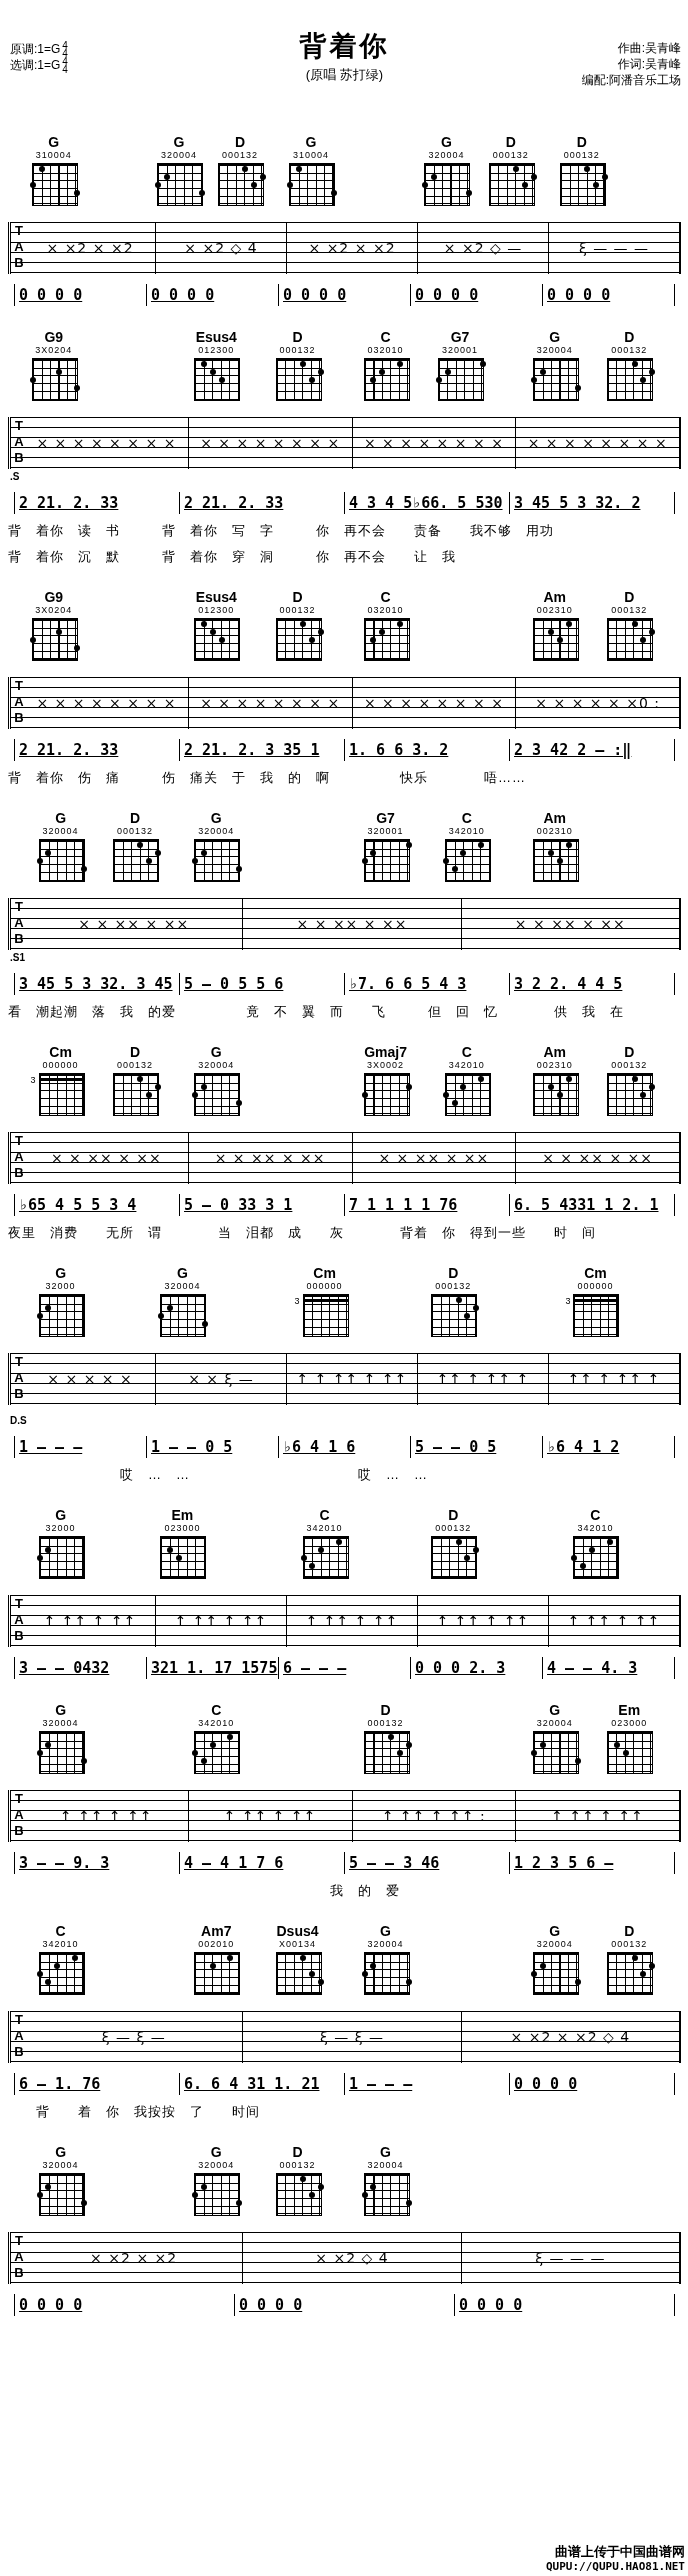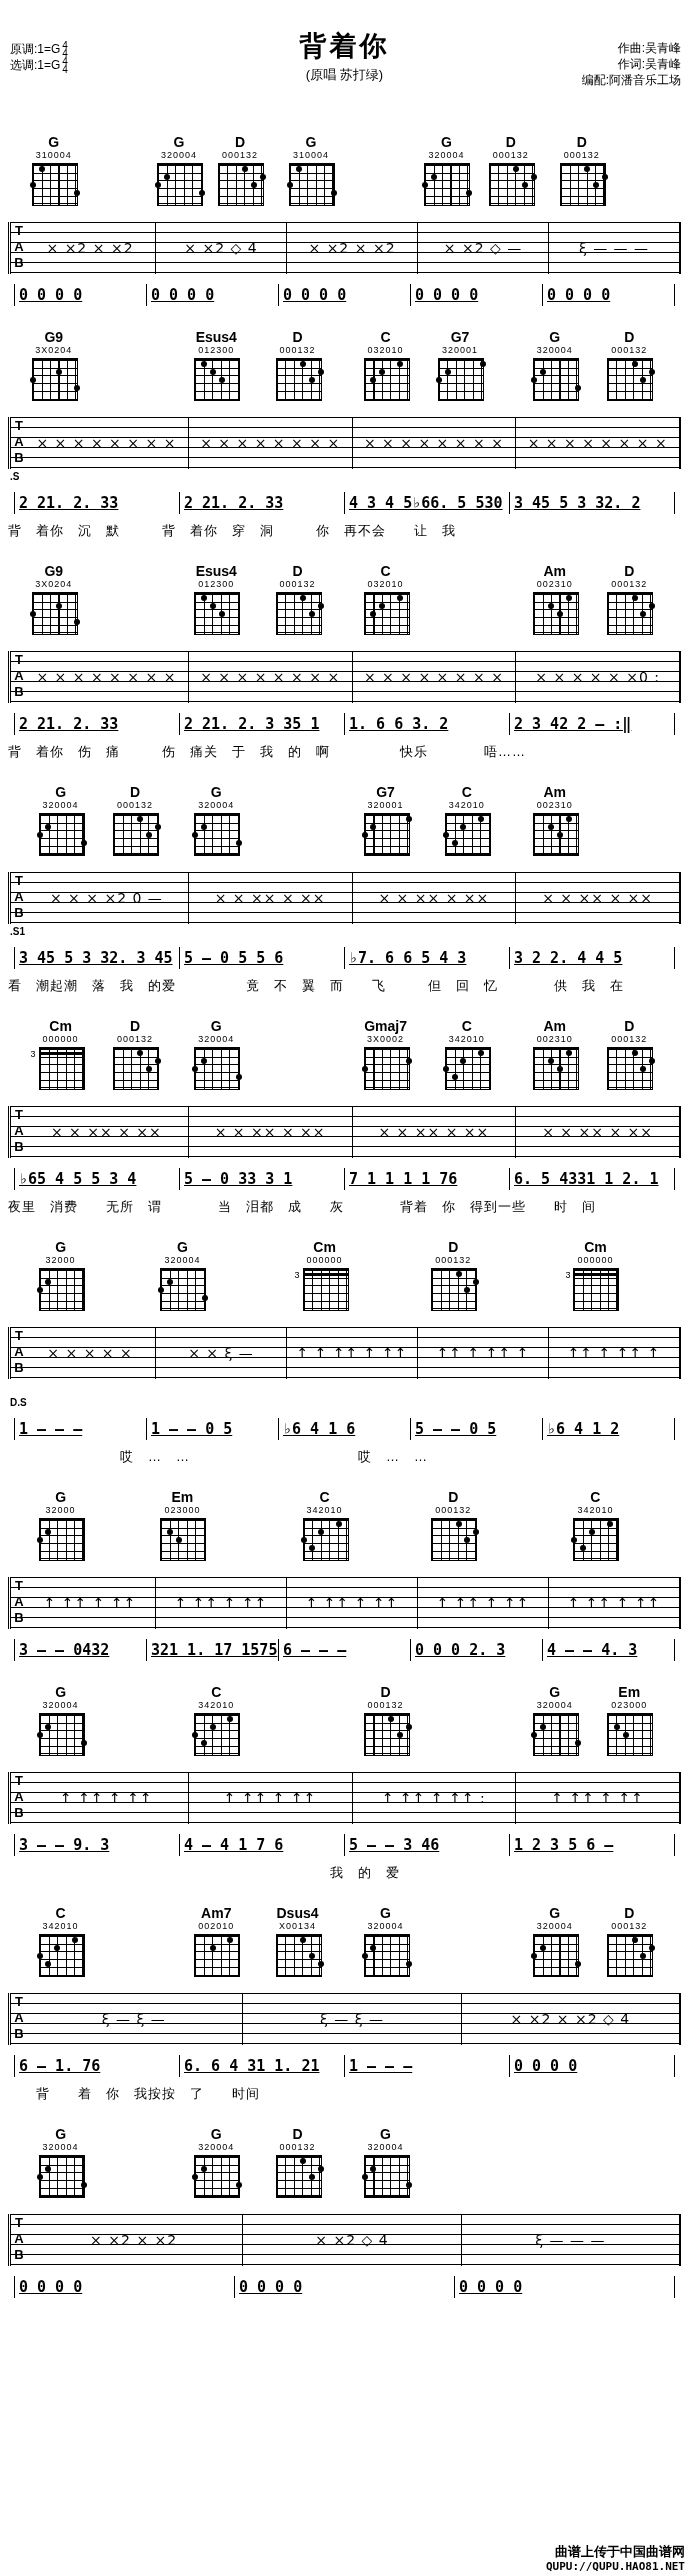--- a/index.html
+++ b/index.html
@@ -270,20 +270,21 @@
           <div class="measure">× × × × × × × ×</div>
         </div>
       </div>
       <div class="marker" style="left: 4px; margin-top: 2px; position: relative;">.S</div>
       <div class="melody">
         <div class="melody-measure">2  21.  2.  33</div>
         <div class="melody-measure">2  21.  2.  33</div>
         <div class="melody-measure">4 3  4 5♭66.  5 530</div>
         <div class="melody-measure">3 45 5 3  32.  2</div>
       </div>
+      <div class="lyrics">背　着你　读　书　　　背　着你　写　字　　　你　再不会　　责备　　我不够　用功</div>
       <div class="lyrics">背　着你　沉　默　　　背　着你　穿　洞　　　你　再不会　　让　我</div>
     </div>
     <div class="system">
       <div class="chord-row">
         <div class="chord" style="left: 3%;">
           <div class="chord-name">G9</div>
           <div class="chord-fingering">3X0204</div>
           <div class="grid-wrap">
             <div class="grid">
               <div class="dot" style="left: calc(0% - 3px); top: calc(50% - 3px);"></div>
@@ -441,21 +442,20 @@
         </div>
       </div>
       <div class="staff">
         <div class="staff-lines"></div>
         <div class="staff-labels">
           <div class="staff-letter">T</div>
           <div class="staff-letter">A</div>
           <div class="staff-letter">B</div>
         </div>
         <div class="measures">
-          <div class="measure">× × × ×2 0 —</div>
           <div class="measure">× × ×× × ××</div>
           <div class="measure">× × ×× × ××</div>
           <div class="measure">× × ×× × ××</div>
         </div>
       </div>
       <div class="marker" style="left: 4px; margin-top: 2px; position: relative;">.S1</div>
       <div class="melody">
         <div class="melody-measure">3 45 5 3 32. 3 45</div>
         <div class="melody-measure">5  —  0 5 5 6</div>
         <div class="melody-measure">♭7.   6 6 5 4 3</div>
@@ -627,21 +627,21 @@
           <div class="staff-letter">B</div>
         </div>
         <div class="measures">
           <div class="measure">× × × × ×</div>
           <div class="measure">× × ξ —</div>
           <div class="measure">↑ ↑ ↑↑ ↑ ↑↑</div>
           <div class="measure">↑↑ ↑ ↑↑ ↑</div>
           <div class="measure">↑↑ ↑ ↑↑ ↑</div>
         </div>
       </div>
-      <div class="marker" style="left: 4px; margin-top: 18px; position: relative;">D.S</div>
+      <div class="marker" style="left: 4px; margin-top: 10px; position: relative;">D.S</div>
       <div class="melody">
         <div class="melody-measure">1  —  —  —</div>
         <div class="melody-measure">1  —  —  0 5</div>
         <div class="melody-measure">♭6  4  1  6</div>
         <div class="melody-measure">5  —  —  0 5</div>
         <div class="melody-measure">♭6  4  1  2</div>
       </div>
       <div class="lyrics">　　　　　　　　哎　…　…　　　　　　　　　　　　哎　…　…</div>
     </div>
     <div class="system">

